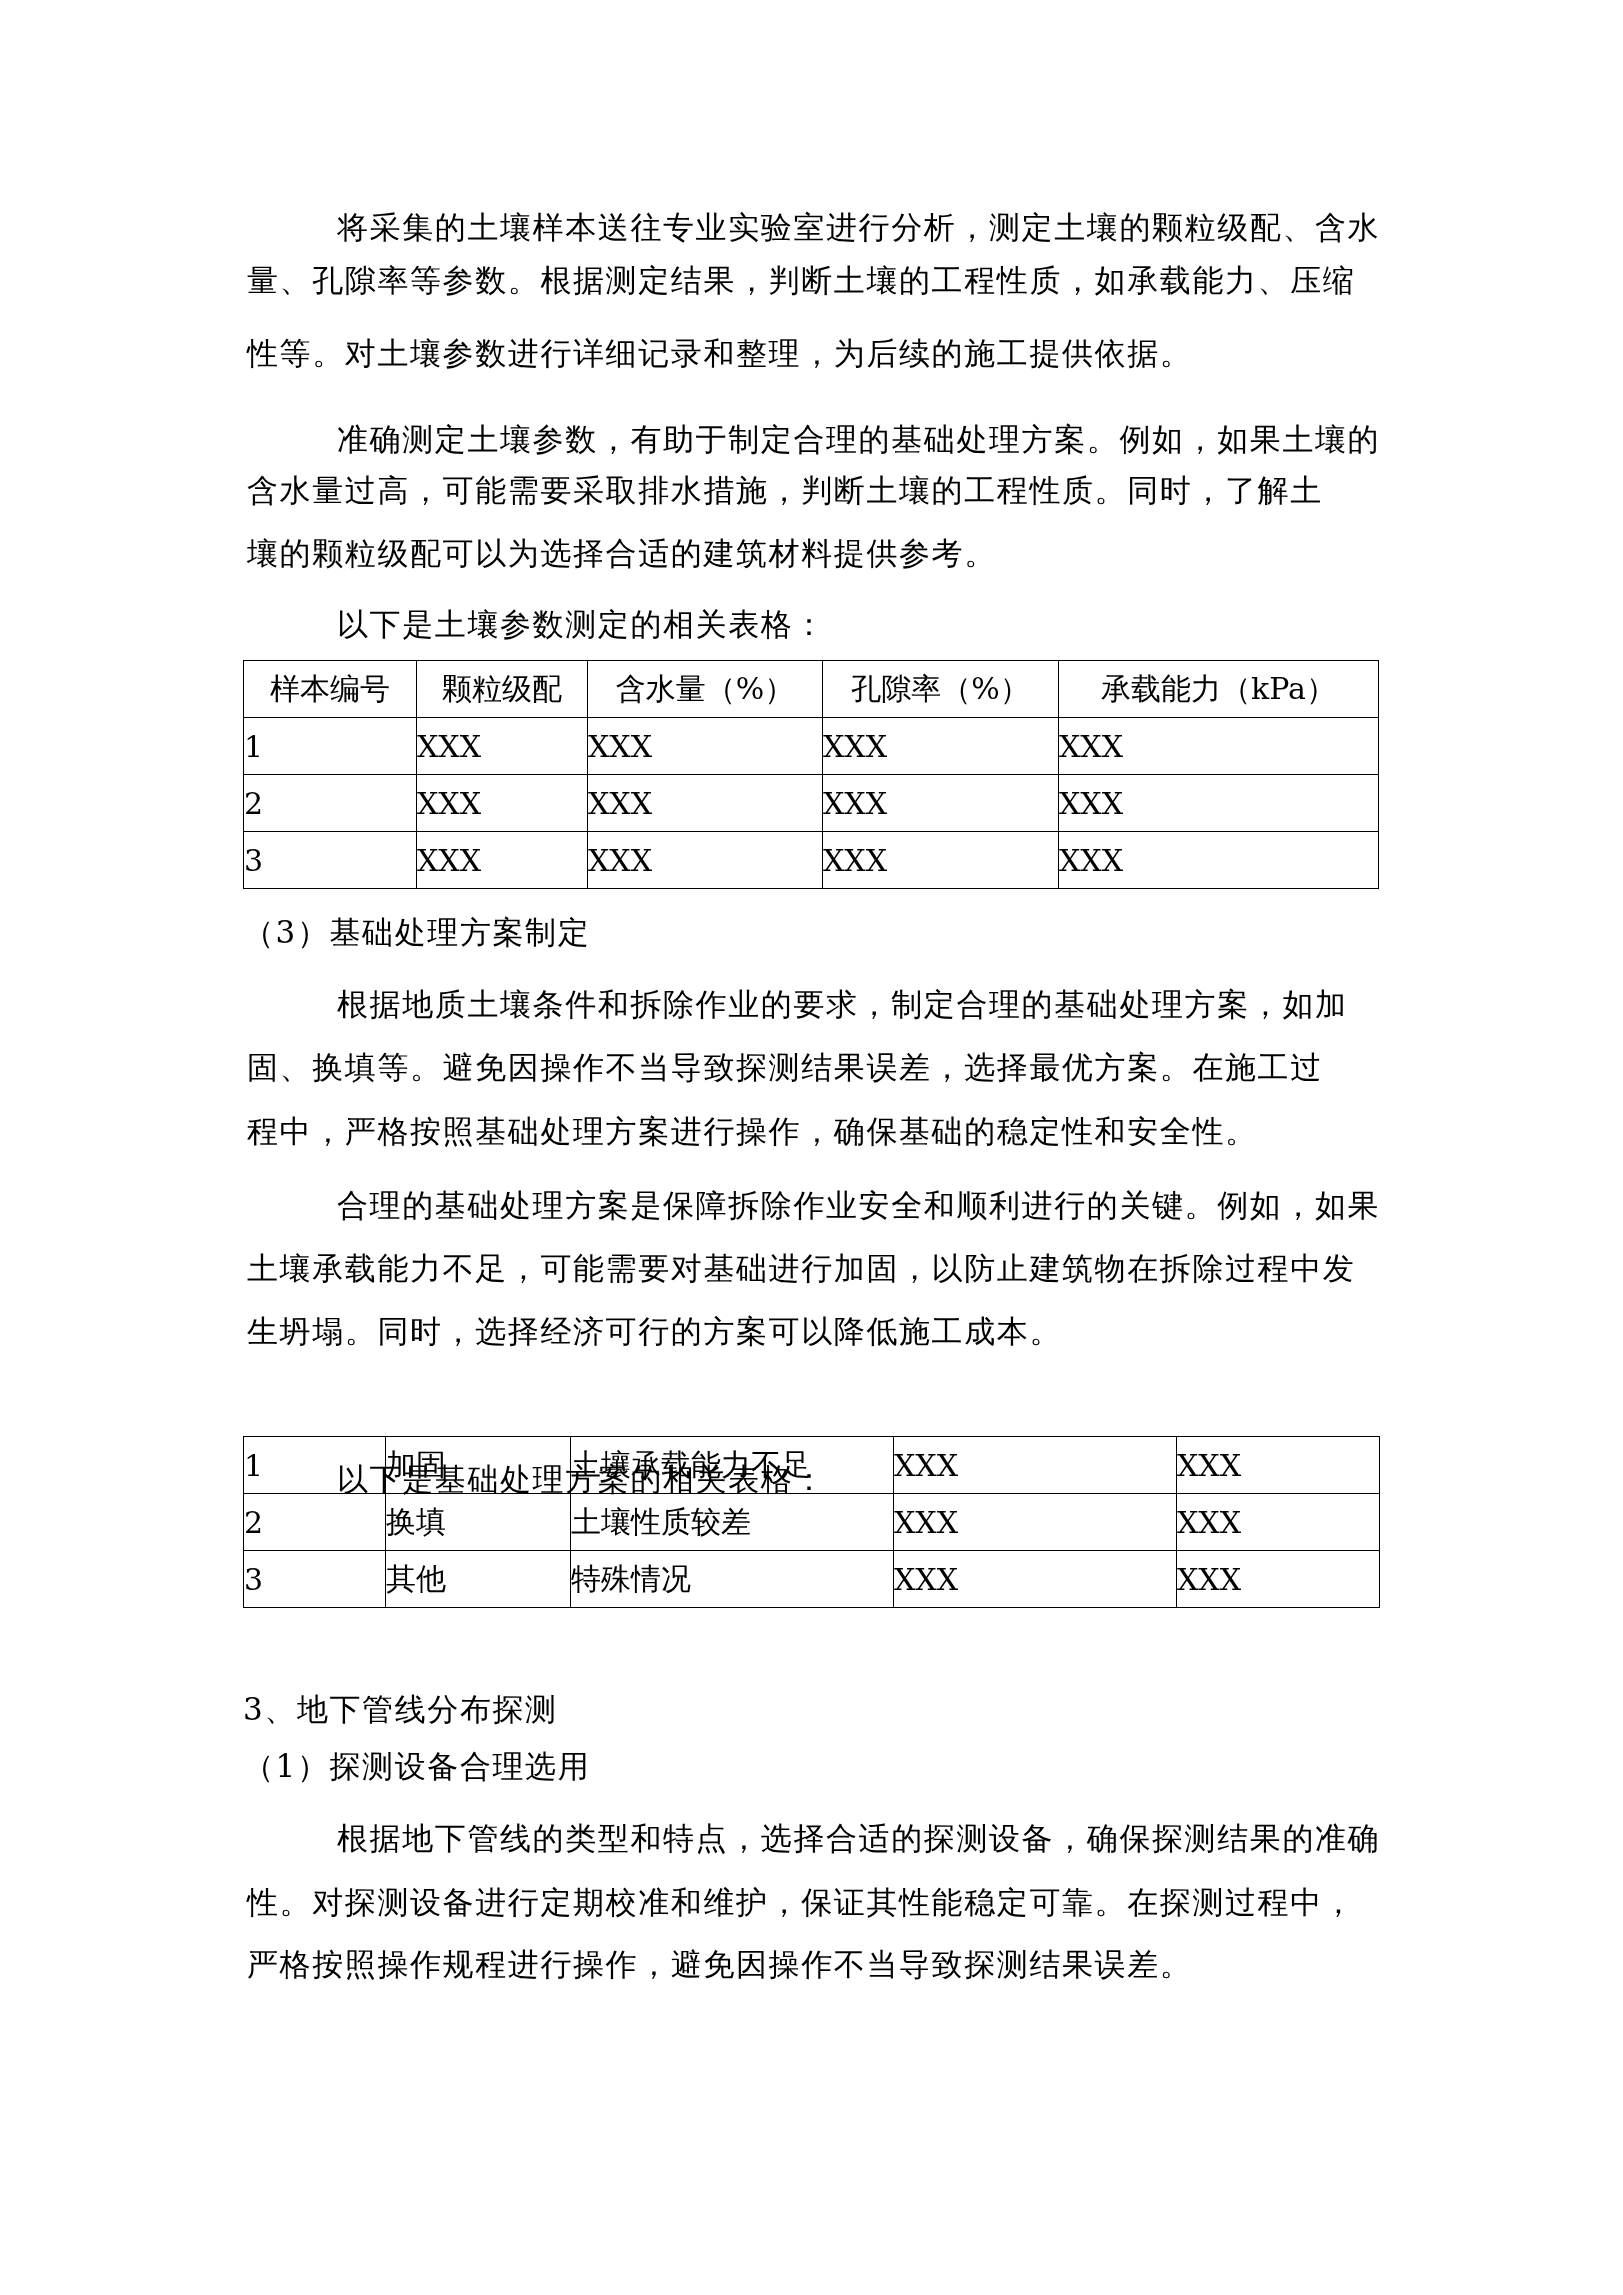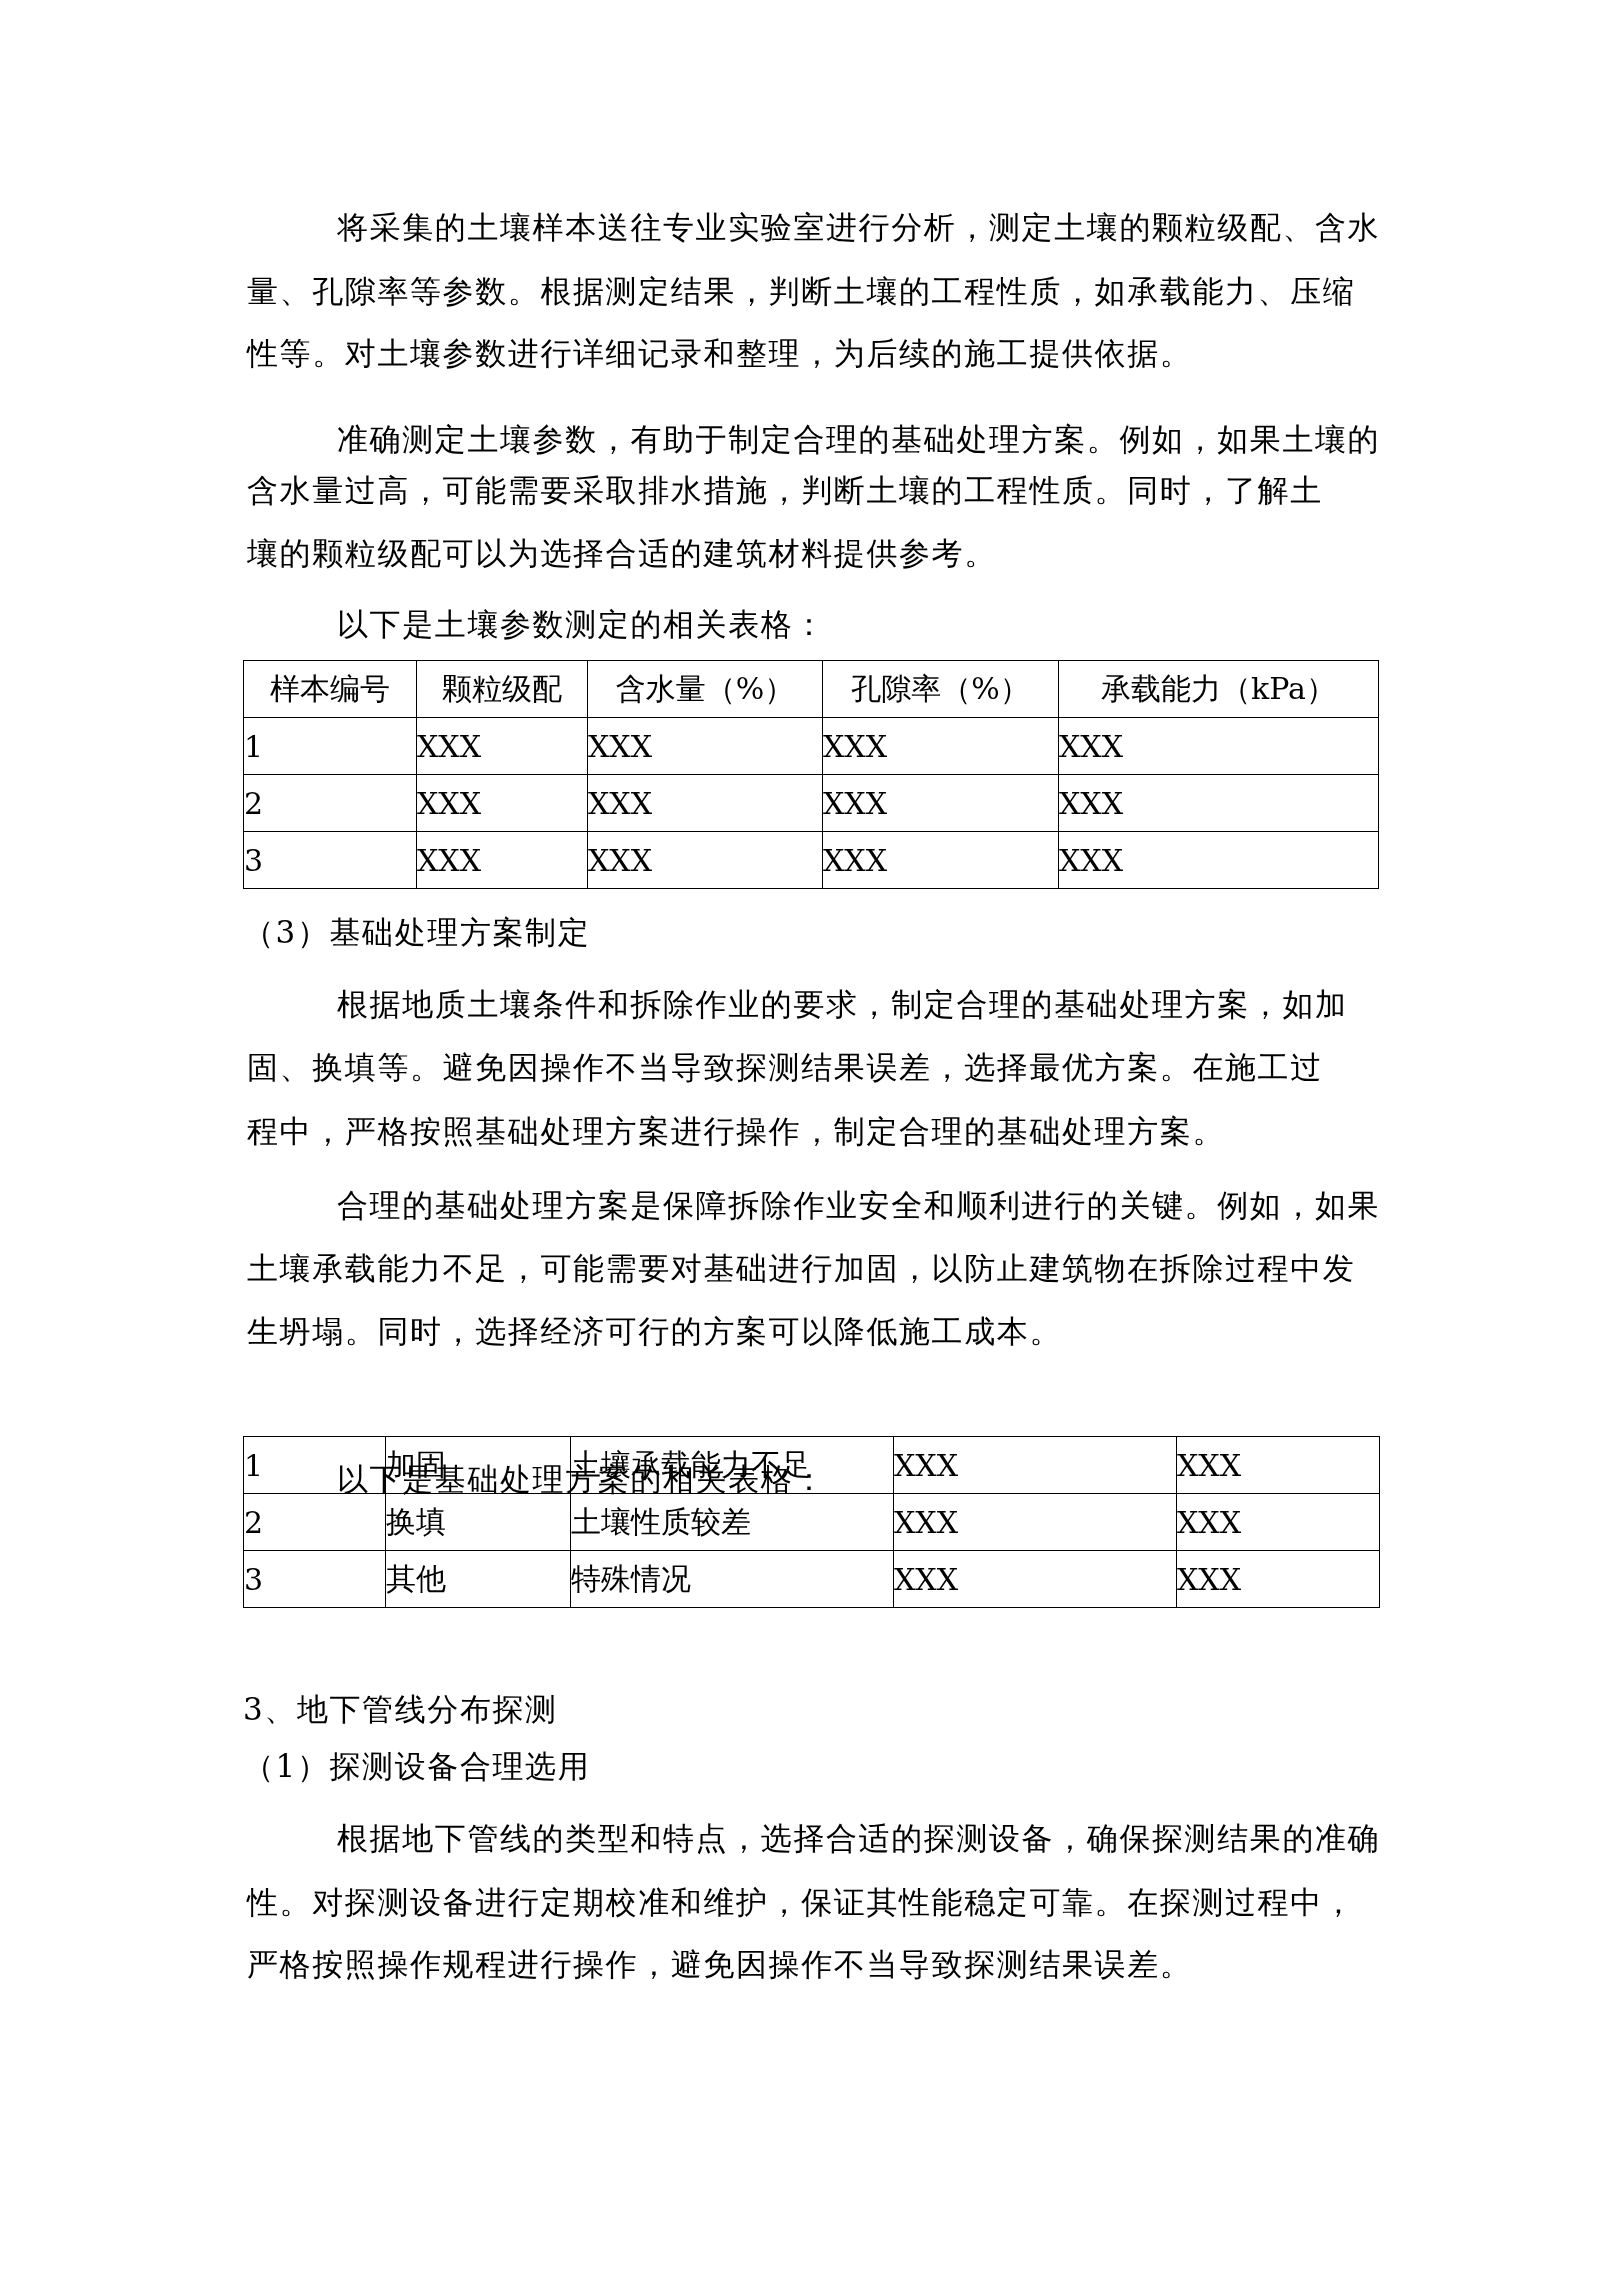--- a/index.html
+++ b/index.html
@@ -11,21 +11,21 @@
   .heading { left: 243px; }
   table.doc { position: absolute; left: 243px; width: 1135px; border-collapse: collapse;
               table-layout: fixed; font-size: 30px; }
   table.doc td, table.doc th { border: 1.6px solid #000; vertical-align: middle;
               font-weight: normal; height: 56px; padding: 0; white-space: nowrap; }
 </style>
 </head>
 <body>
 
 <div class="line indent" style="top:208px">将采集的土壤样本送往专业实验室进行分析，测定土壤的颗粒级配、含水</div>
-<div class="line" style="top:272px">量、孔隙率等参数。根据测定结果，判断土壤的工程性质，如承载能力、压缩</div>
+<div class="line" style="top:261px">量、孔隙率等参数。根据测定结果，判断土壤的工程性质，如承载能力、压缩</div>
 <div class="line" style="top:334px">性等。对土壤参数进行详细记录和整理，为后续的施工提供依据。</div>
 
 <div class="line indent" style="top:420px">准确测定土壤参数，有助于制定合理的基础处理方案。例如，如果土壤的</div>
 <div class="line" style="top:471px">含水量过高，可能需要采取排水措施，判断土壤的工程性质。同时，了解土</div>
 <div class="line" style="top:534px">壤的颗粒级配可以为选择合适的建筑材料提供参考。</div>
 
 <div class="line indent" style="top:605px">以下是土壤参数测定的相关表格：</div>
 
 <table class="doc" style="top:660px">
   <colgroup>
@@ -64,21 +64,21 @@
     <td>XXX</td>
     <td>XXX</td>
   </tr>
 </tbody>
   </table>
 
 <div class="line heading" style="top:913px">（3）基础处理方案制定</div>
 
 <div class="line indent" style="top:985px">根据地质土壤条件和拆除作业的要求，制定合理的基础处理方案，如加</div>
 <div class="line" style="top:1048px">固、换填等。避免因操作不当导致探测结果误差，选择最优方案。在施工过</div>
-<div class="line" style="top:1112px">程中，严格按照基础处理方案进行操作，制定合理的基础处理方案。</div>
+<div class="line" style="top:1112px">程中，严格按照基础处理方案进行操作，确保基础的稳定性和安全性。</div>
 
 <div class="line indent" style="top:1186px">合理的基础处理方案是保障拆除作业安全和顺利进行的关键。例如，如果</div>
 <div class="line" style="top:1249px">土壤承载能力不足，可能需要对基础进行加固，以防止建筑物在拆除过程中发</div>
 <div class="line" style="top:1312px">生坍塌。同时，选择经济可行的方案可以降低施工成本。</div>
 
 <div class="line indent" style="top:1460px">以下是基础处理方案的相关表格：</div>
 
 <table class="doc" style="top:1436px">
   <colgroup>
     <col style="width:142px">

